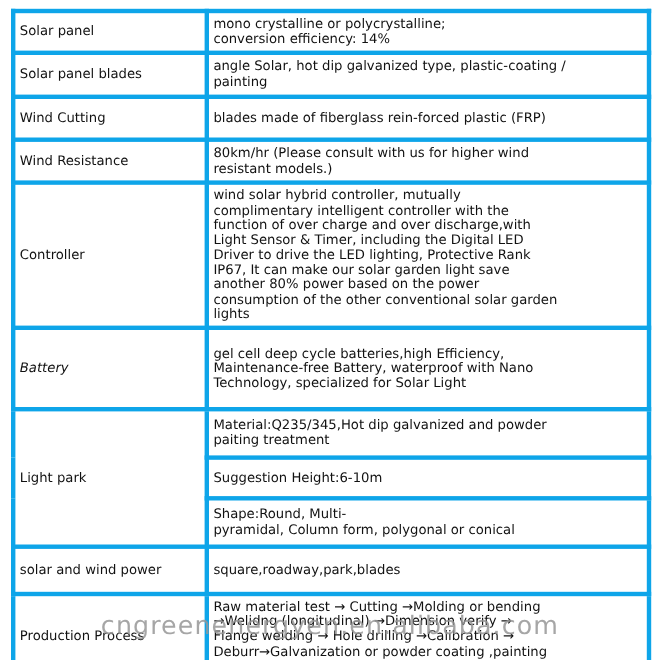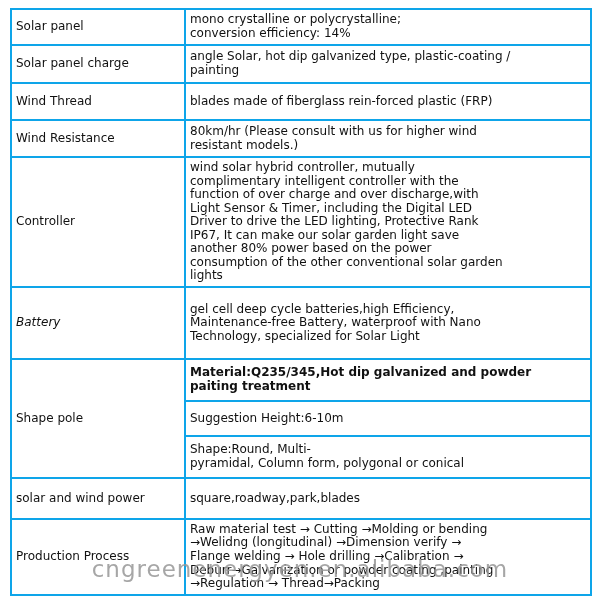--- a/index.html
+++ b/index.html
@@ -21,38 +21,38 @@
   }
   table.spec {
     position: absolute;
     left: 10px;
     top: 8px;
     width: 582px;
     border-collapse: collapse;
     table-layout: fixed;
   }
   table.spec td {
-    border: 2px solid #0ea5e9;
+    border: 4px solid #0ea5e9;
     font-size: 12px;
     line-height: 1.13;
     padding: 3px 4px;
     vertical-align: middle;
     white-space: pre-line;
     word-wrap: break-word;
   }
   td.label {
     width: 164px;
   }
   
   .h-r1  { height: 28px; }
   .h-r2  { height: 30px; }
   .h-r3  { height: 29px; }
   .h-r4  { height: 29px; }
   .h-r6  { height: 64px; font-style: italic; }
-  .h-r7a { height: 34px; font-weight: bold; }
+  .h-r7a { height: 34px; }
   .h-r7b { height: 27px; }
   .h-r7c { height: 34px; }
   .h-r8  { height: 33px; }
   .watermark {
     position: absolute;
     left: 0;
     right: 0;
     top: 556px;
     text-align: center;
     font-size: 23px;
@@ -68,26 +68,26 @@
 <div class="page">
 
   <table class="spec">
     <tbody>
       <tr>
         <td class="label h-r1">Solar panel</td>
         <td class="value">mono crystalline or polycrystalline;
 conversion efficiency: 14%</td>
       </tr>
       <tr>
-        <td class="label h-r2">Solar panel  charge</td>
+        <td class="label h-r2">Solar panel  blades</td>
         <td class="value">angle Solar, hot dip galvanized type, plastic-coating /
 painting</td>
       </tr>
       <tr>
-        <td class="label h-r3">Wind Thread</td>
+        <td class="label h-r3">Wind Cutting</td>
         <td class="value">blades made of fiberglass rein-forced plastic (FRP)</td>
       </tr>
       <tr>
         <td class="label h-r4">Wind Resistance</td>
         <td class="value">80km/hr (Please consult with us for higher wind
 resistant models.)</td>
       </tr>
       <tr>
         <td class="label">Controller</td>
         <td class="value">wind solar hybrid controller, mutually
@@ -100,21 +100,21 @@
 consumption of the other conventional solar garden
 lights</td>
       </tr>
       <tr>
         <td class="label h-r6">Battery</td>
         <td class="value">gel cell deep cycle batteries,high Efficiency,
 Maintenance-free Battery, waterproof with Nano
 Technology, specialized for  Solar Light</td>
       </tr>
       <tr>
-        <td class="label" rowspan="3">Shape pole</td>
+        <td class="label" rowspan="3">Light park</td>
         <td class="value h-r7a">Material:Q235/345,Hot dip galvanized and powder
 paiting treatment</td>
       </tr>
       <tr>
         <td class="value h-r7b">Suggestion Height:6-10m</td>
       </tr>
       <tr>
         <td class="value h-r7c">Shape:Round, Multi-
 pyramidal, Column form, polygonal or conical</td>
       </tr>

